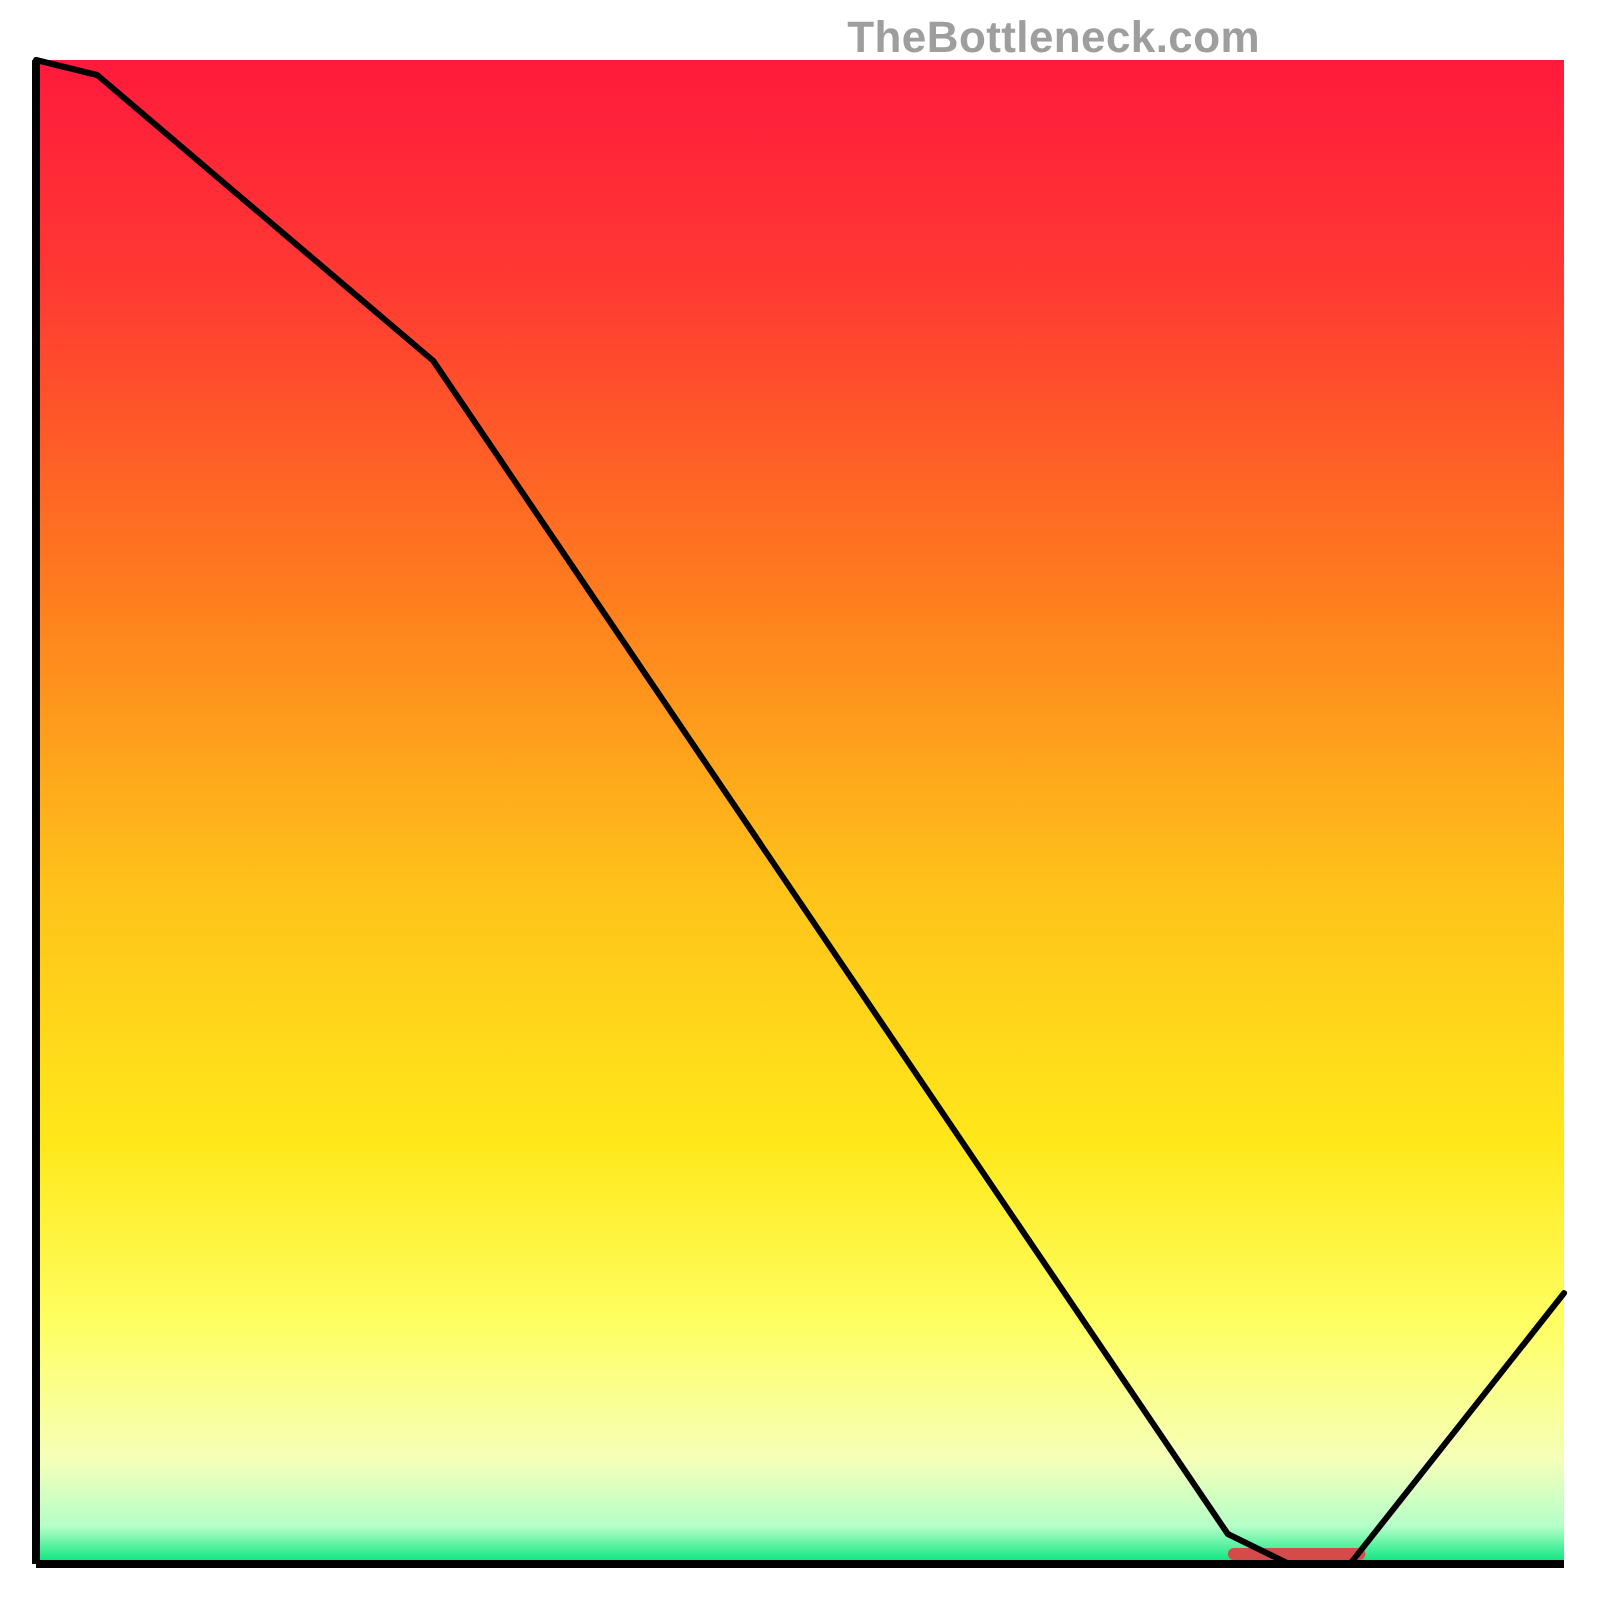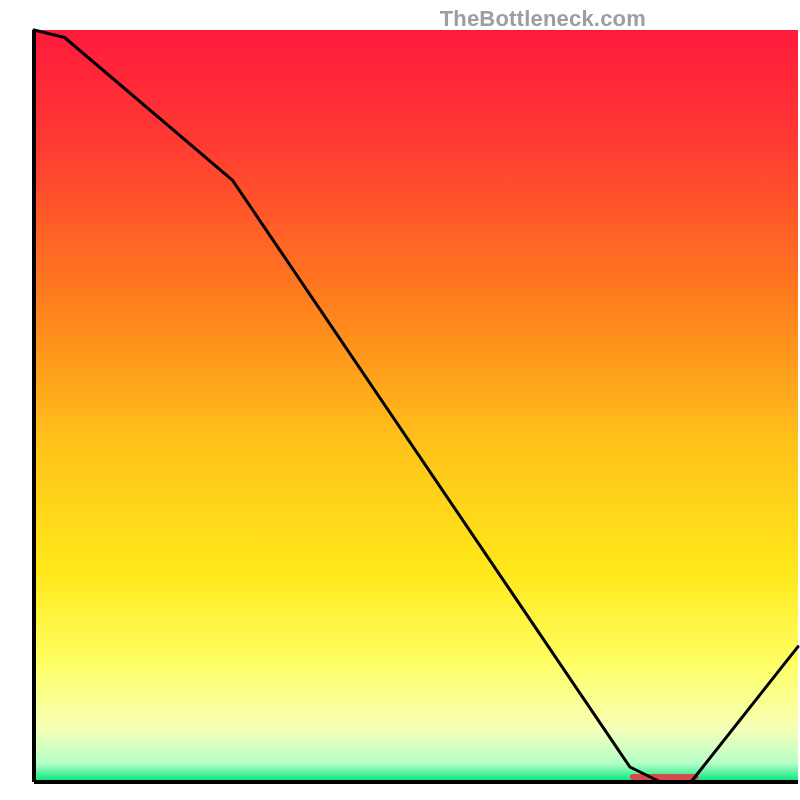--- a/index.html
+++ b/index.html
@@ -8,21 +8,20 @@
     width: 800px;
     height: 800px;
     background: #ffffff;
     font-family: Arial, Helvetica, sans-serif;
     overflow: hidden;
   }
   .wrap {
     position: relative;
     width: 644px;
     height: 800px;
-    margin-left: 16px;
   }
   .attribution {
     position: absolute;
     top: 6px;
     right: 14px;
     font-size: 22px;
     font-weight: 700;
     color: #9e9e9e;
     letter-spacing: 0.2px;
   }

